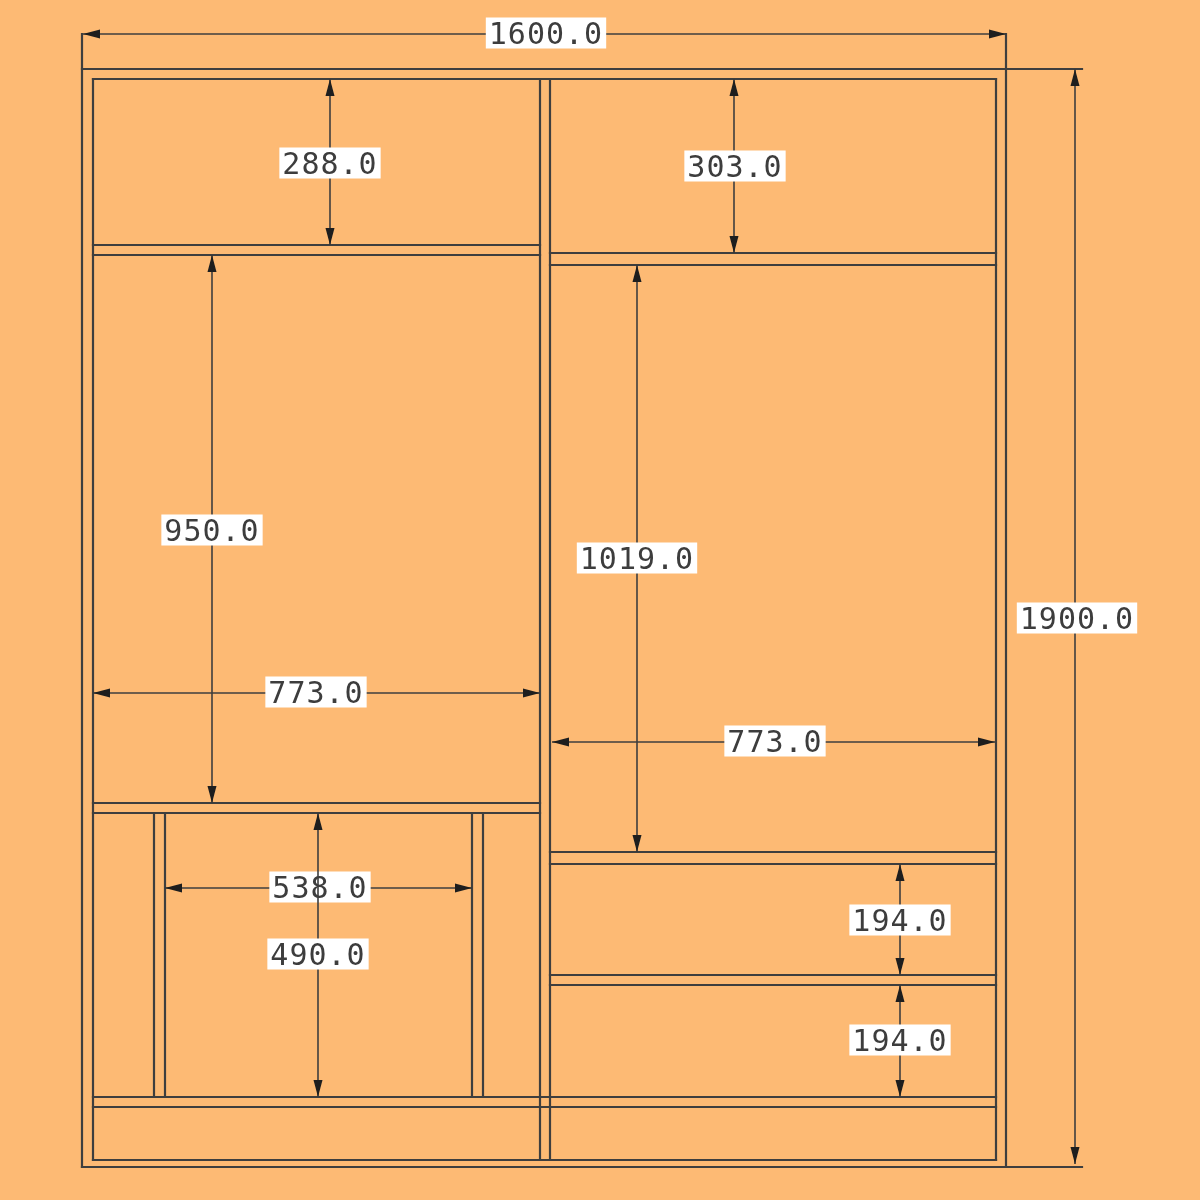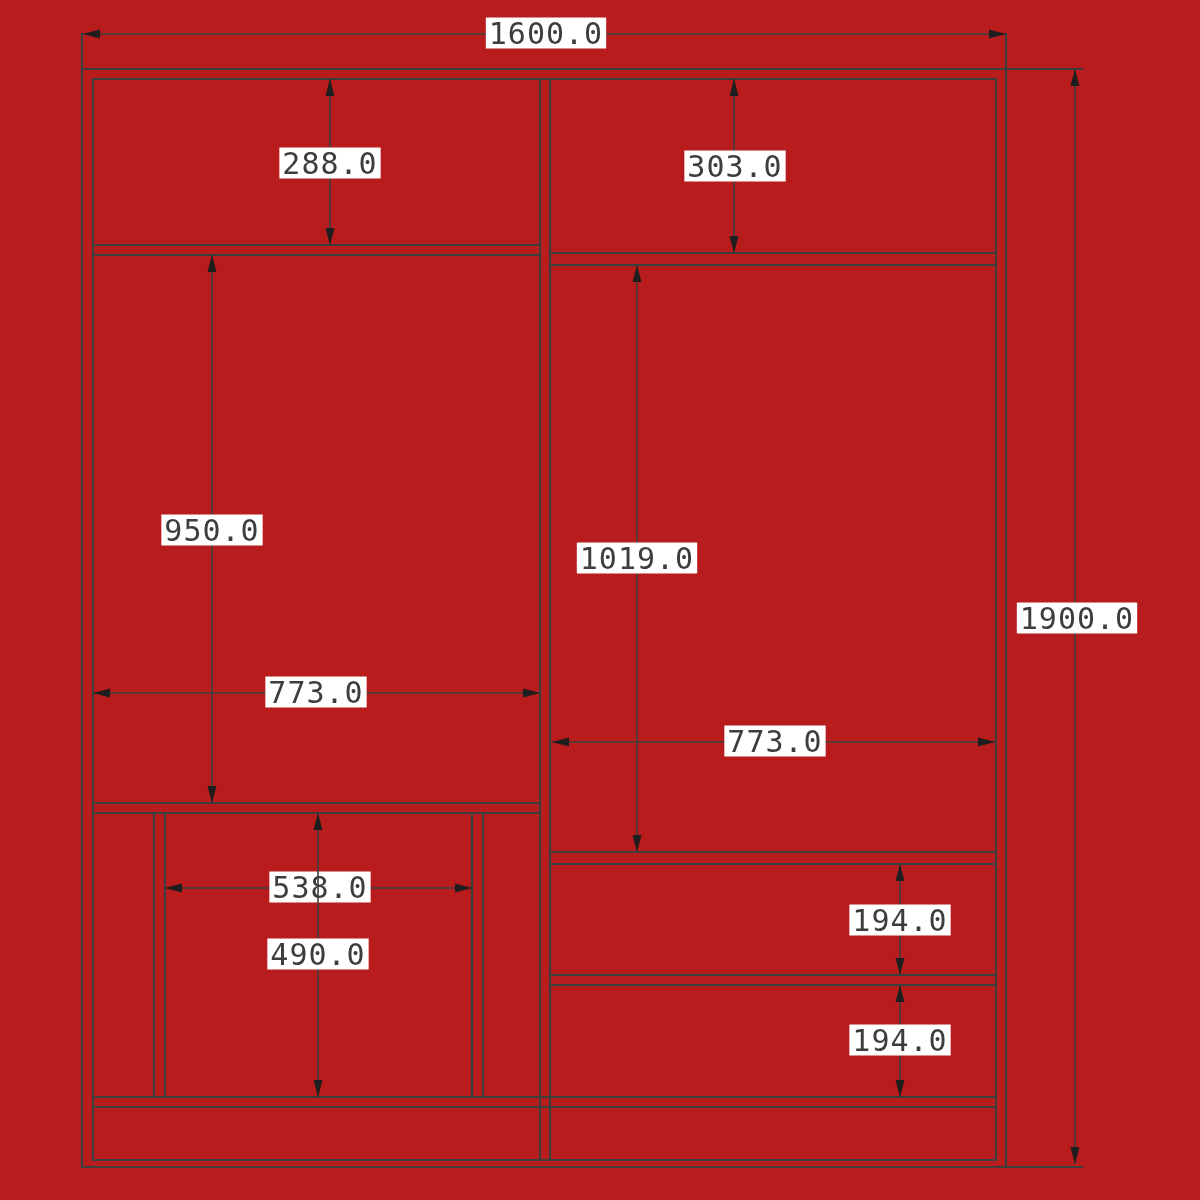--- a/index.html
+++ b/index.html
@@ -8,21 +8,21 @@
     background: #ffffff;
     width: 1200px;
     height: 1200px;
     overflow: hidden;
     font-family: "DejaVu Sans Mono", "Liberation Mono", monospace;
   }
   .stage {
     position: relative;
     width: 1200px;
     height: 1200px;
-    background: #b91c1c;
+    background: #fdba74;
   }
   svg {
     display: block;
     width: 1200px;
     height: 1200px;
   }
   .struct-line {
     stroke-linecap: square;
   }
   .dim-line {

